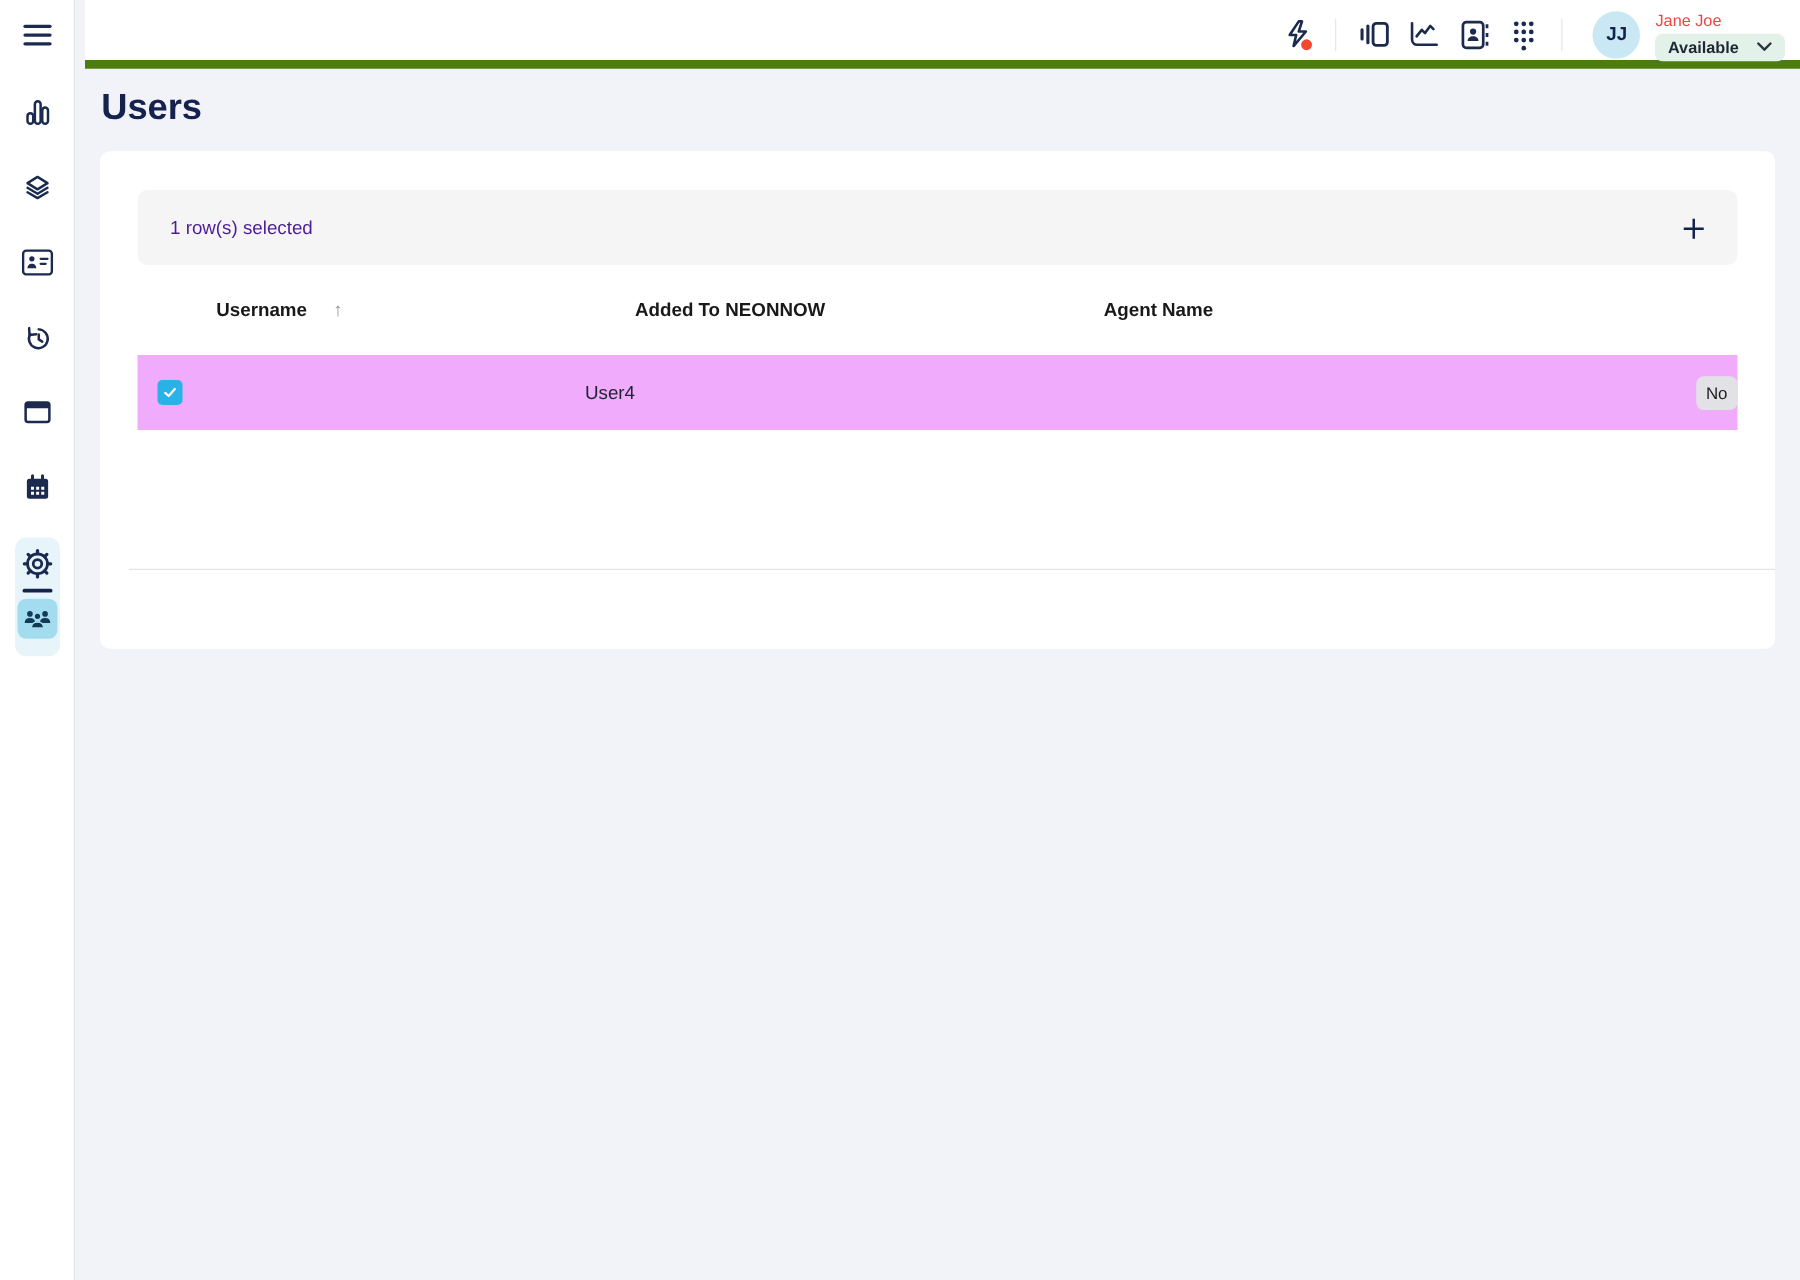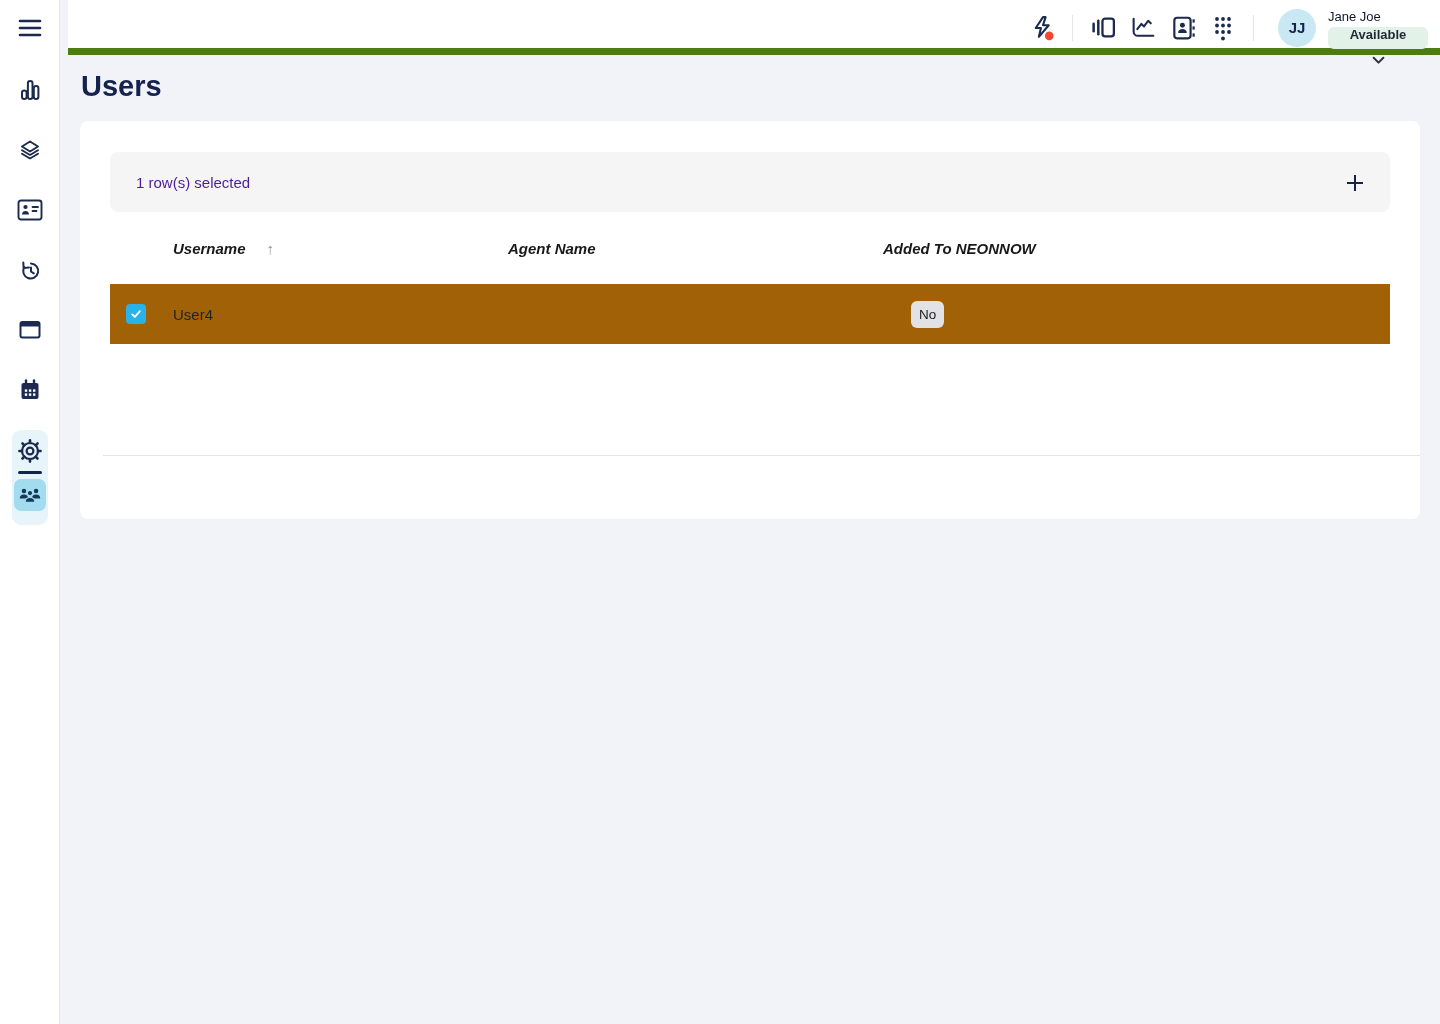--- a/index.html
+++ b/index.html
@@ -15,25 +15,25 @@
     background:#ffffff; border-bottom:7px solid #4d7c0f; z-index:3; }
   .topbar-right { position:absolute; right:20px; top:0; height:55px;
     display:flex; align-items:center; }
   .icon-btn { width:40px; height:40px; display:flex; align-items:center;
     justify-content:center; cursor:pointer; background:none; border:none; }
   .tb-divider { width:1px; height:26px; background:#e3e6ec; margin:0 10px; }
   .avatar { width:38px; height:38px; border-radius:50%; background:#c9e8f4;
     color:#15224a; font-weight:bold; font-size:15px; display:flex;
     align-items:center; justify-content:center; margin:0 12px 0 14px; cursor:pointer; }
   .user-block { display:flex; flex-direction:column; gap:3px; padding-top:2px; }
-  .user-name { font-size:13px; color:#0f172a; }
+  .user-name { font-size:13px; color:#ef4444; }
   .status-pill { display:flex; align-items:center; justify-content:space-between;
     gap:14px; background:#e3f2e9; border:none; border-radius:6px; height:22px;
     min-width:100px; padding:0 10px; font-size:13px; font-weight:bold;
-    color:#1e2733; cursor:pointer; font-family:inherit;flex-direction:column; }
+    color:#1e2733; cursor:pointer; font-family:inherit; }
 
   
   .sidebar { position:absolute; left:0; top:0; width:60px; height:1024px;
     background:#ffffff; border-right:1px solid #e3e6ec; z-index:4; }
   .hamburger { position:absolute; left:16px; top:16px; width:28px; height:24px;
     background:none; border:none; cursor:pointer; }
   .side-item { position:absolute; left:18px; width:24px; height:24px;
     display:flex; align-items:center; justify-content:center; cursor:pointer; }
   .settings-group { position:absolute; left:12px; top:430px; width:36px;
     height:95px; background:#e7f5fb; border-radius:9px; }
@@ -54,24 +54,24 @@
     background:#f5f5f6; border-radius:8px; display:flex; align-items:center; }
   .toolbar-text { margin-left:26px; font-size:15px; color:#4c1d95; }
   .add-btn { position:absolute; right:22px; top:18px; width:26px; height:26px;
     background:none; border:none; cursor:pointer; display:flex;
     align-items:center; justify-content:center; }
 
   .tgrid { position:absolute; left:30px; width:1280px; display:grid;
     grid-template-columns:63px 335px 375px 1fr; align-items:center; }
   .thead { top:91px; height:72px; }
   .th { font-size:15px; font-weight:bold; color:#191919; display:flex;
-    align-items:center; gap:21px; cursor:pointer;font-style:italic; }
+    align-items:center; gap:21px; cursor:pointer; }
   .sort-arrow { color:#8d939c; font-size:15px; font-weight:normal; }
   .trow { height:60px; cursor:pointer; }
-  .row-0 { top:163px; background:#a16207; }
+  .row-0 { top:163px; background:#f0abfc;text-align:right; }
   .row-1 { top:223px; height:59px; border-bottom:1px solid #e2e2e4; }
   .cell { font-size:15px; color:#1c2430; }
   .cb-cell { display:flex; justify-content:flex-end; padding-right:27px; }
   .checkbox { width:20px; height:20px; border-radius:4px; cursor:pointer; }
   .checkbox.checked { background:#29b2e8; display:flex; align-items:center;
     justify-content:center; }
   .checkbox.unchecked { border:2px solid #4a5058; background:transparent; }
   .badge { display:inline-block; padding:6px 8px; border-radius:6px;
     font-size:13.5px; color:#1b1b1b; }
   .badge-no { background:#e2e2e6;margin-left:28px; }
@@ -296,24 +296,24 @@
     </button>
   </div>
 
   <div class="tgrid thead">
     <div></div>
     <div class="th">
       <span>Username</span>
       <span class="sort-arrow">↑</span>
     </div>
     <div class="th">
+      <span>Added To NEONNOW</span>
+    </div>
+    <div class="th">
       <span>Agent Name</span>
-    </div>
-    <div class="th">
-      <span>Added To NEONNOW</span>
     </div>
   </div>
 
   <div class="tgrid trow row-0">
     <div class="cb-cell">
       <span class="checkbox checked">
         <span>
           <svg width="14" height="14" viewBox="0 0 20 20" fill="none">
             <polyline points="4.5,10.5 8.5,14 15.5,6" stroke="#ffffff" stroke-width="2.6" stroke-linecap="round" stroke-linejoin="round"></polyline>
           </svg>

